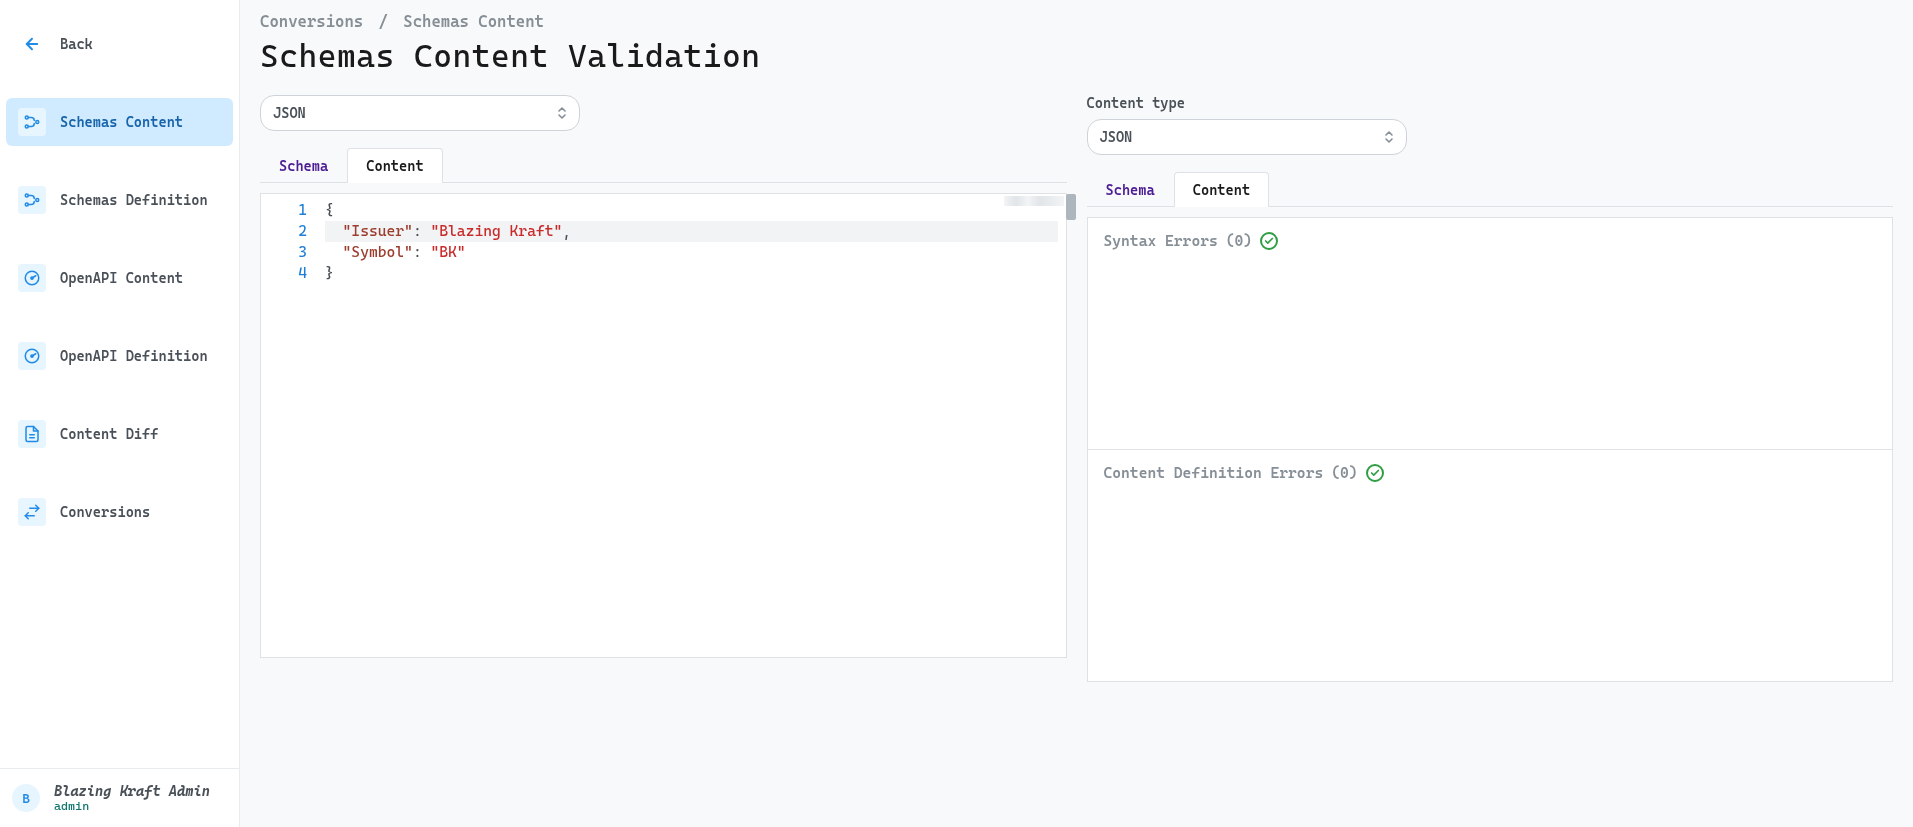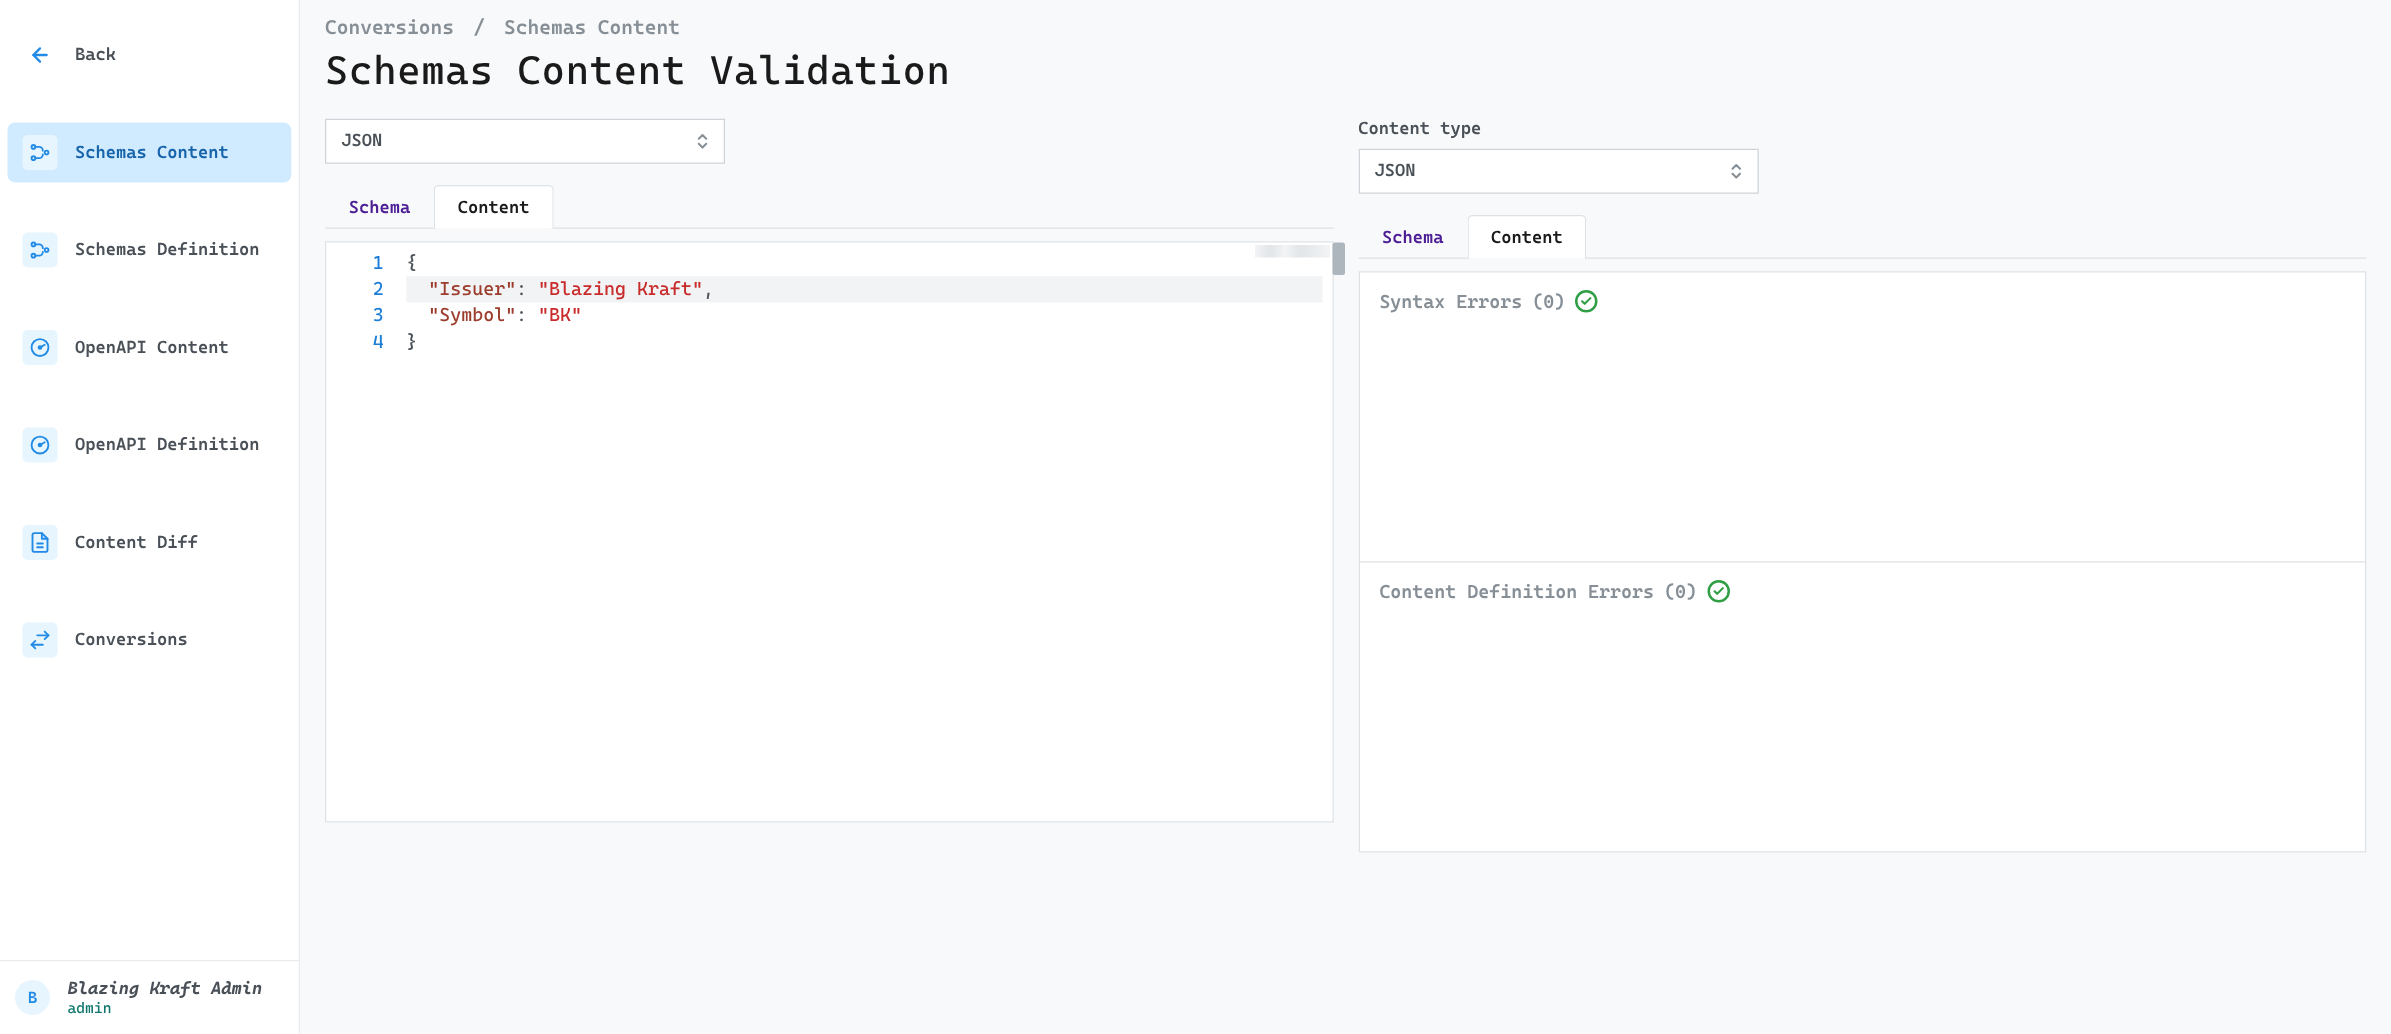--- a/index.html
+++ b/index.html
@@ -83,21 +83,21 @@
 .field-label {
   font-size: 14px;
   color: #495057;
   font-weight: 600;
   margin-bottom: 8px;
 }
 .select {
   width: 320px;
   background: #fff;
   border: 1px solid #ced4da;
-  border-radius: 0;
+  border-radius: 14px;
   padding: 9px 12px;
   display: flex;
   align-items: center;
   justify-content: space-between;
   cursor: pointer;
   font-size: 14px;
   font-weight: 600;
   color: #495057;
   margin-bottom: 16px;
 }

